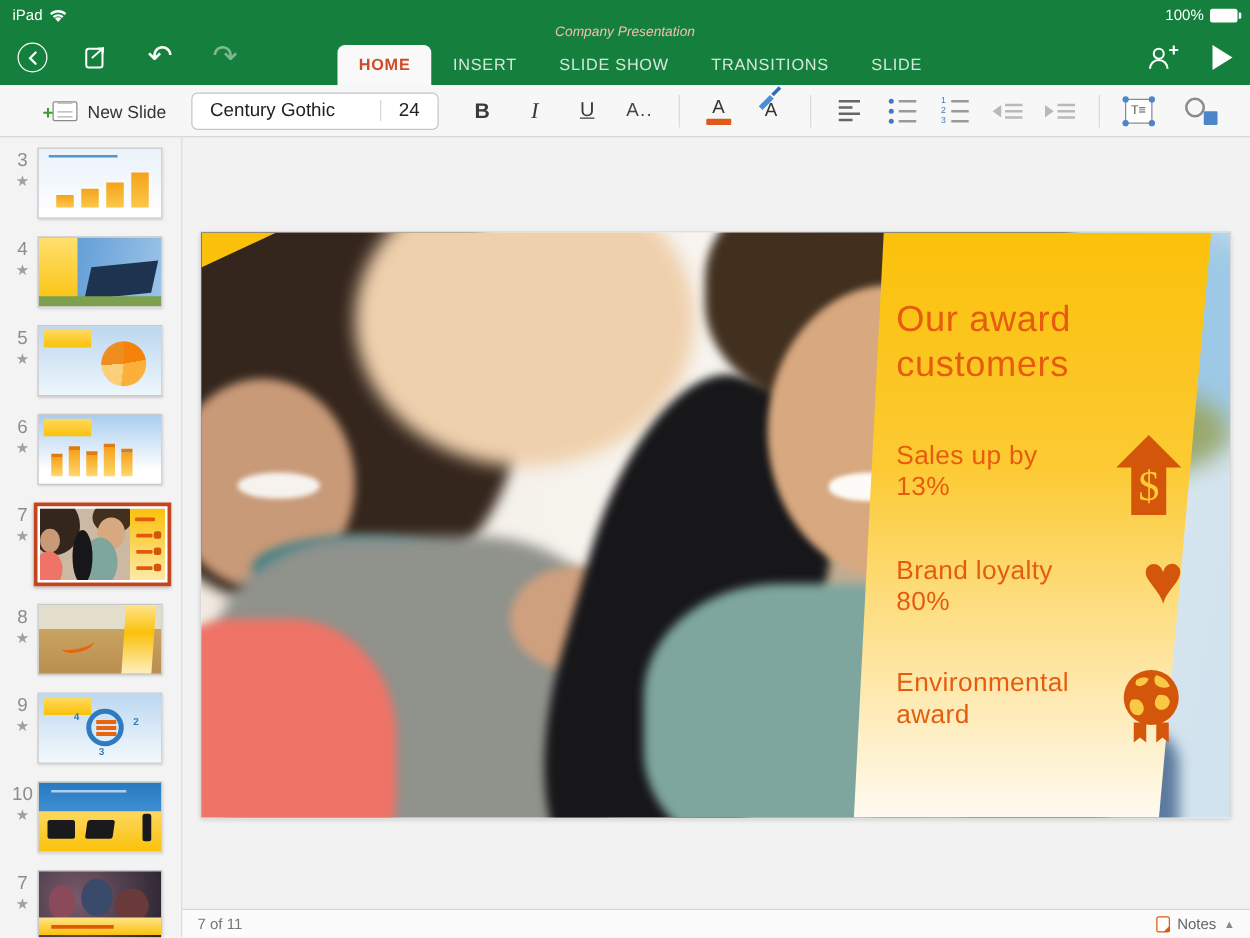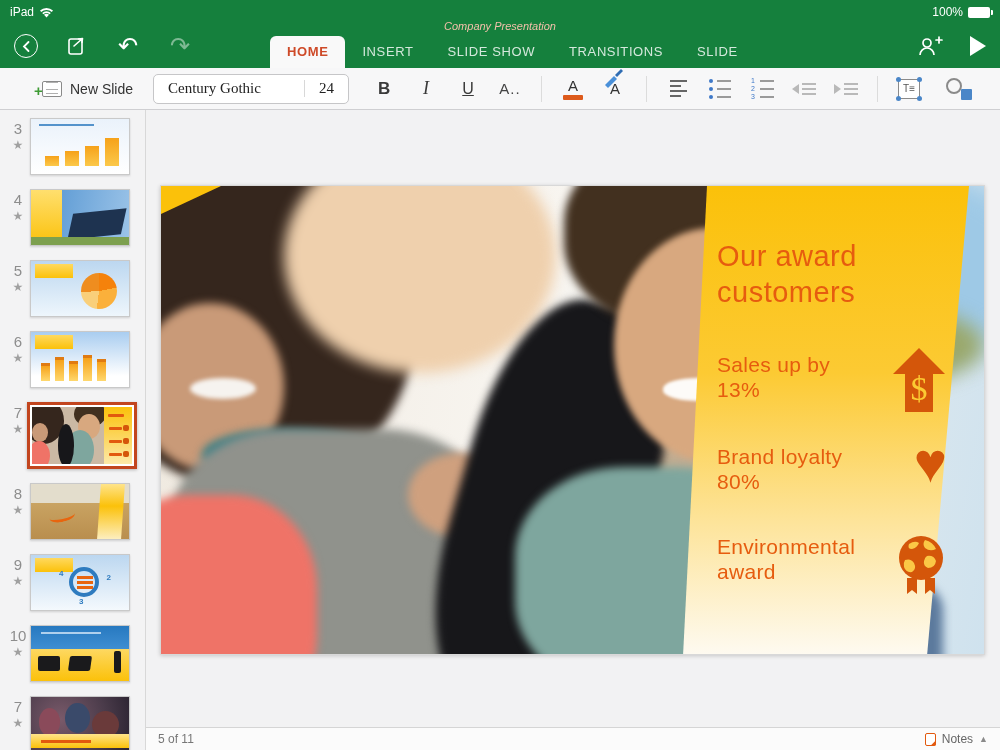--- a/index.html
+++ b/index.html
@@ -30,21 +30,21 @@
 
   
   .toolbar { position:absolute; top:68px; left:0; width:1000px; height:42px; background:#f7f7f8; border-bottom:1px solid #cfcfd2; display:flex; align-items:center; }
   .tb-group { display:flex; align-items:center; }
   .tb-divider { width:1px; height:26px; background:#dcdcdc; margin:0 10px; }
   .new-slide { display:flex; align-items:center; gap:8px; margin-left:42px; color:#333; font-size:14px; }
   .ns-icon { position:relative; width:20px; height:16px; border:1.5px solid #8a8a8a; border-radius:2px; background:#fff; }
   .ns-icon i { position:absolute; left:3px; right:3px; height:1.5px; background:#b0b0b0; }
   .ns-icon i:nth-child(1){top:3px;} .ns-icon i:nth-child(2){top:7px;} .ns-icon i:nth-child(3){top:11px;}
   .ns-plus { position:absolute; left:-9px; top:1px; color:#3f9c35; font-size:15px; font-weight:bold; line-height:1; background:transparent; }
-  .font-box { display:flex; align-items:center; margin-left:20px; height:30px; background:#fff; border:1px solid #c6c6c8; border-radius:5px; overflow:hidden;font-family:Liberation Serif, serif; }
+  .font-box { display:flex; align-items:center; margin-left:20px; height:30px; background:#fff; border:1px solid #c6c6c8; border-radius:5px; overflow:hidden; }
   .font-name { padding:0 14px; font-size:15px; color:#222; min-width:150px; }
   .font-size { padding:0 14px; font-size:15px; color:#222; border-left:1px solid #d8d8d8; }
   .fmt-btn { width:42px; height:34px; display:flex; align-items:center; justify-content:center; color:#3a3a3a; }
   .b-label { font-weight:bold; font-size:17px; }
   .i-label { font-style:italic; font-family:"Liberation Serif", serif; font-size:18px; }
   .u-label { text-decoration:underline; font-size:16px; }
   .adots-label { font-size:15px; color:#444; letter-spacing:1px; }
   .fontcolor { display:flex; flex-direction:column; align-items:center; line-height:1; }
   .fontcolor .a { font-size:15px; color:#333; }
   .fontcolor .bar { width:20px; height:5px; background:#dd5a1b; margin-top:2px; border-radius:1px; }
@@ -513,19 +513,19 @@
           <path d="M30 44 h10 v16 l-5 -4 -5 4 Z" fill="#d4560a"></path>
           <circle cx="26" cy="24" r="22" fill="#d4560a"></circle>
           <path d="M14 10 q6 -4 10 -1 q-2 5 -7 6 q-5 0 -3 -5 Z M30 6 q8 2 11 9 q-6 3 -11 -1 q-3 -4 0 -8 Z M10 26 q6 -2 9 3 q3 6 -2 9 q-6 1 -8 -5 q-1 -4 1 -7 Z M32 22 q7 -1 9 5 q-1 7 -8 7 q-5 -2 -4 -7 q1 -4 3 -5 Z" fill="#fbc846"></path>
         </svg>
       </span>
     </div>
   </div>
 </div>
 
 <div class="footer">
-  <span class="page-ind">5 of 11</span>
+  <span class="page-ind">7 of 11</span>
   <span class="notes">
     <span class="note-icon"></span>
     <span>Notes</span>
     <span class="arrow">▲</span>
   </span>
 </div>
 
 </body></html>

